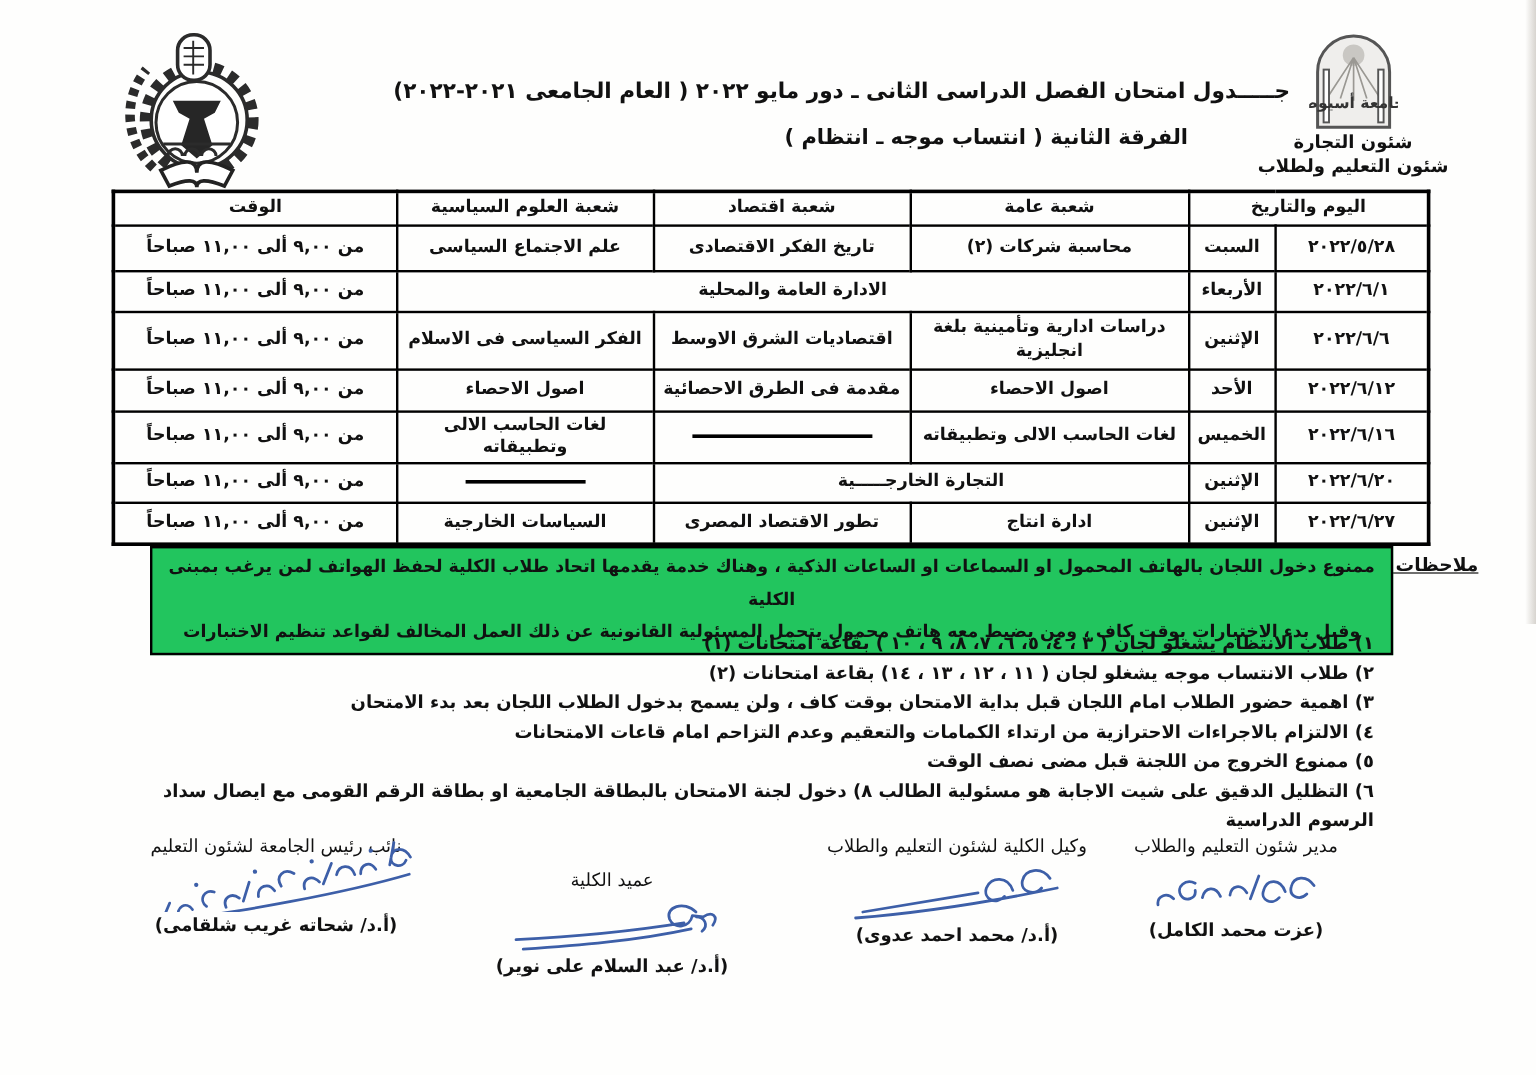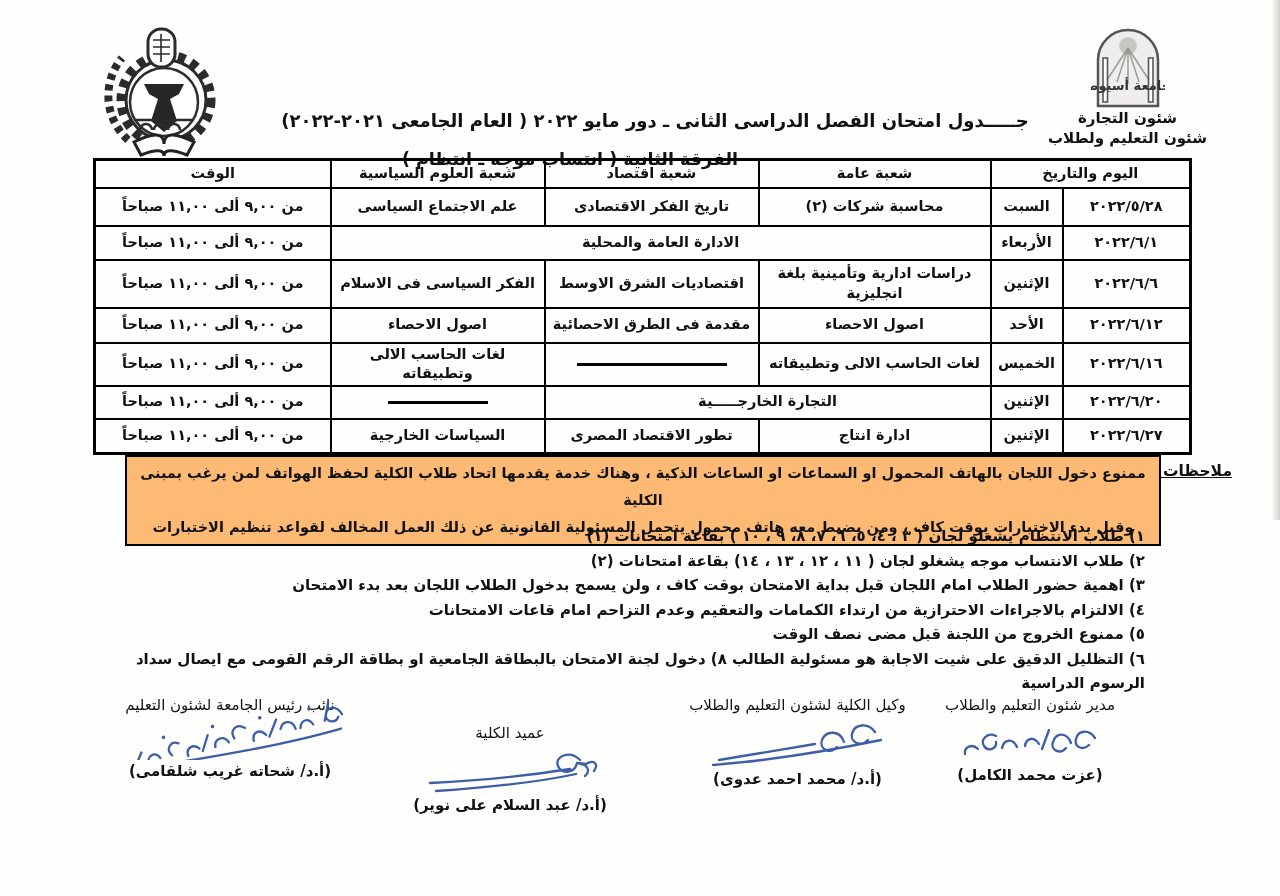--- a/index.html
+++ b/index.html
@@ -11,21 +11,21 @@
   .page{position:relative;width:1280px;height:896px;background:#fefefd;overflow:hidden;}
   .page .edge{position:absolute;right:0;top:0;width:9px;height:520px;
     background:linear-gradient(to left,#d7d4cf,rgba(255,255,255,0));pointer-events:none;}
 
   
   .logo-left{position:absolute;left:96px;top:26px;width:122px;height:132px;}
   .logo-right-wrap{position:absolute;left:1040px;top:24px;width:175px;text-align:center;}
   .logo-right-wrap svg{display:block;margin:0 auto;}
   .fac-line{font-weight:bold;font-size:15px;line-height:20px;}
 
-  .titles{position:absolute;left:235px;top:66px;width:840px;text-align:center;margin-top:44px;}
+  .titles{position:absolute;left:235px;top:66px;width:840px;}
   .title1{font-weight:bold;font-size:18px;letter-spacing:.2px;}
   .title2{font-weight:bold;font-size:17.5px;margin-top:18px;position:relative;right:85px;}
 
   
   table.sched{
     position:absolute;top:158px;left:93px;width:1096px;
     border-collapse:collapse;table-layout:fixed;
     border:3px solid #000;
   }
   table.sched td{
@@ -37,21 +37,21 @@
   td.date{letter-spacing:3px;font-size:15.5px;}
   td.day{font-size:15px;padding:1px 2px;border-radius:18px;}
   td.time{font-size:14px;}
   .dash{display:inline-block;width:150px;border-top:3px solid #000;vertical-align:middle;}
   .dash.sm{width:100px;}
 
   
   .notes-label{position:absolute;top:442px;right:48px;font-weight:bold;font-size:15.5px;
     text-decoration:underline;margin-top:20px;}
   .notes-box{position:absolute;top:455px;left:125px;width:1012px;
-    border:2px solid #000;background:#fdba74;text-align:center;
+    border:2px solid #000;background:#22c55e;text-align:center;
     font-weight:bold;font-size:14.5px;line-height:27px;padding:3px 10px;}
   .inst{position:absolute;top:524px;left:95px;width:1050px;text-align:right;
     font-weight:bold;font-size:15px;}
   .inst div{line-height:24.5px;}
 
   
   .sig-col{position:absolute;top:696px;text-align:center;}
   .sig-title{font-weight:normal;font-size:15px;white-space:nowrap;}
   .sig-name{font-weight:bold;font-size:15px;white-space:nowrap;margin-top:2px;}
   .sig-col svg{display:block;margin:2px auto 0 auto;}

